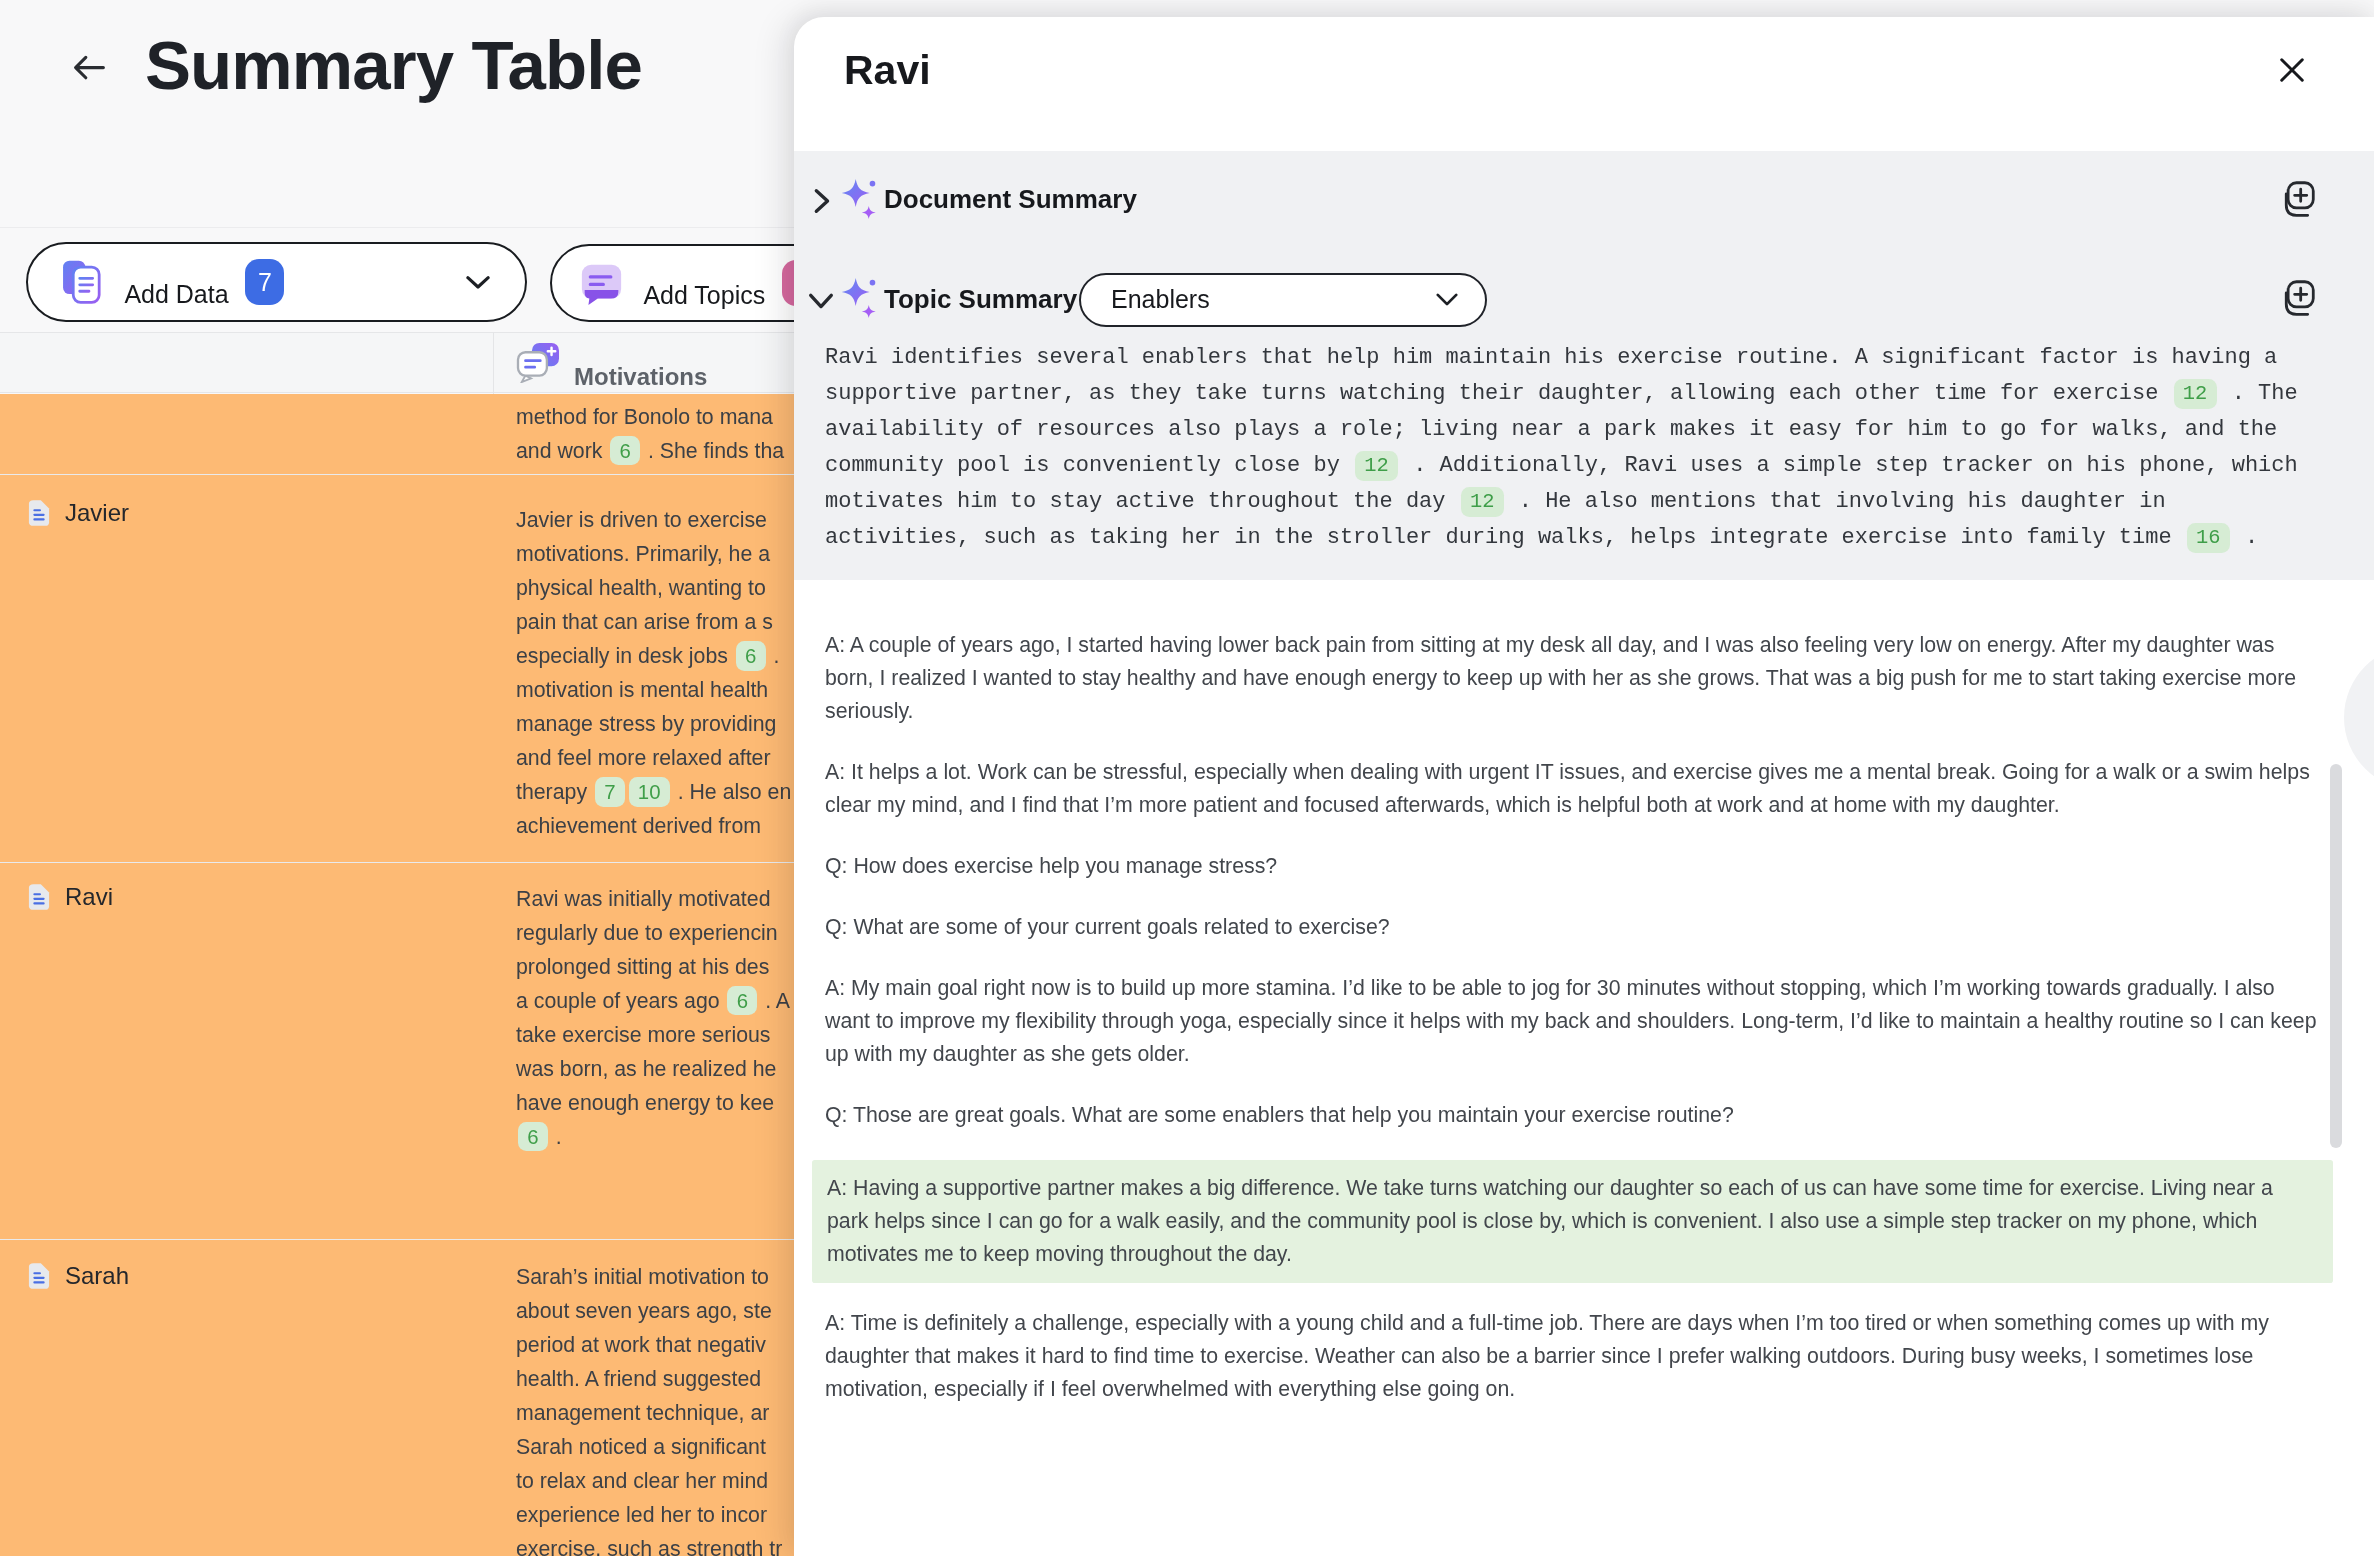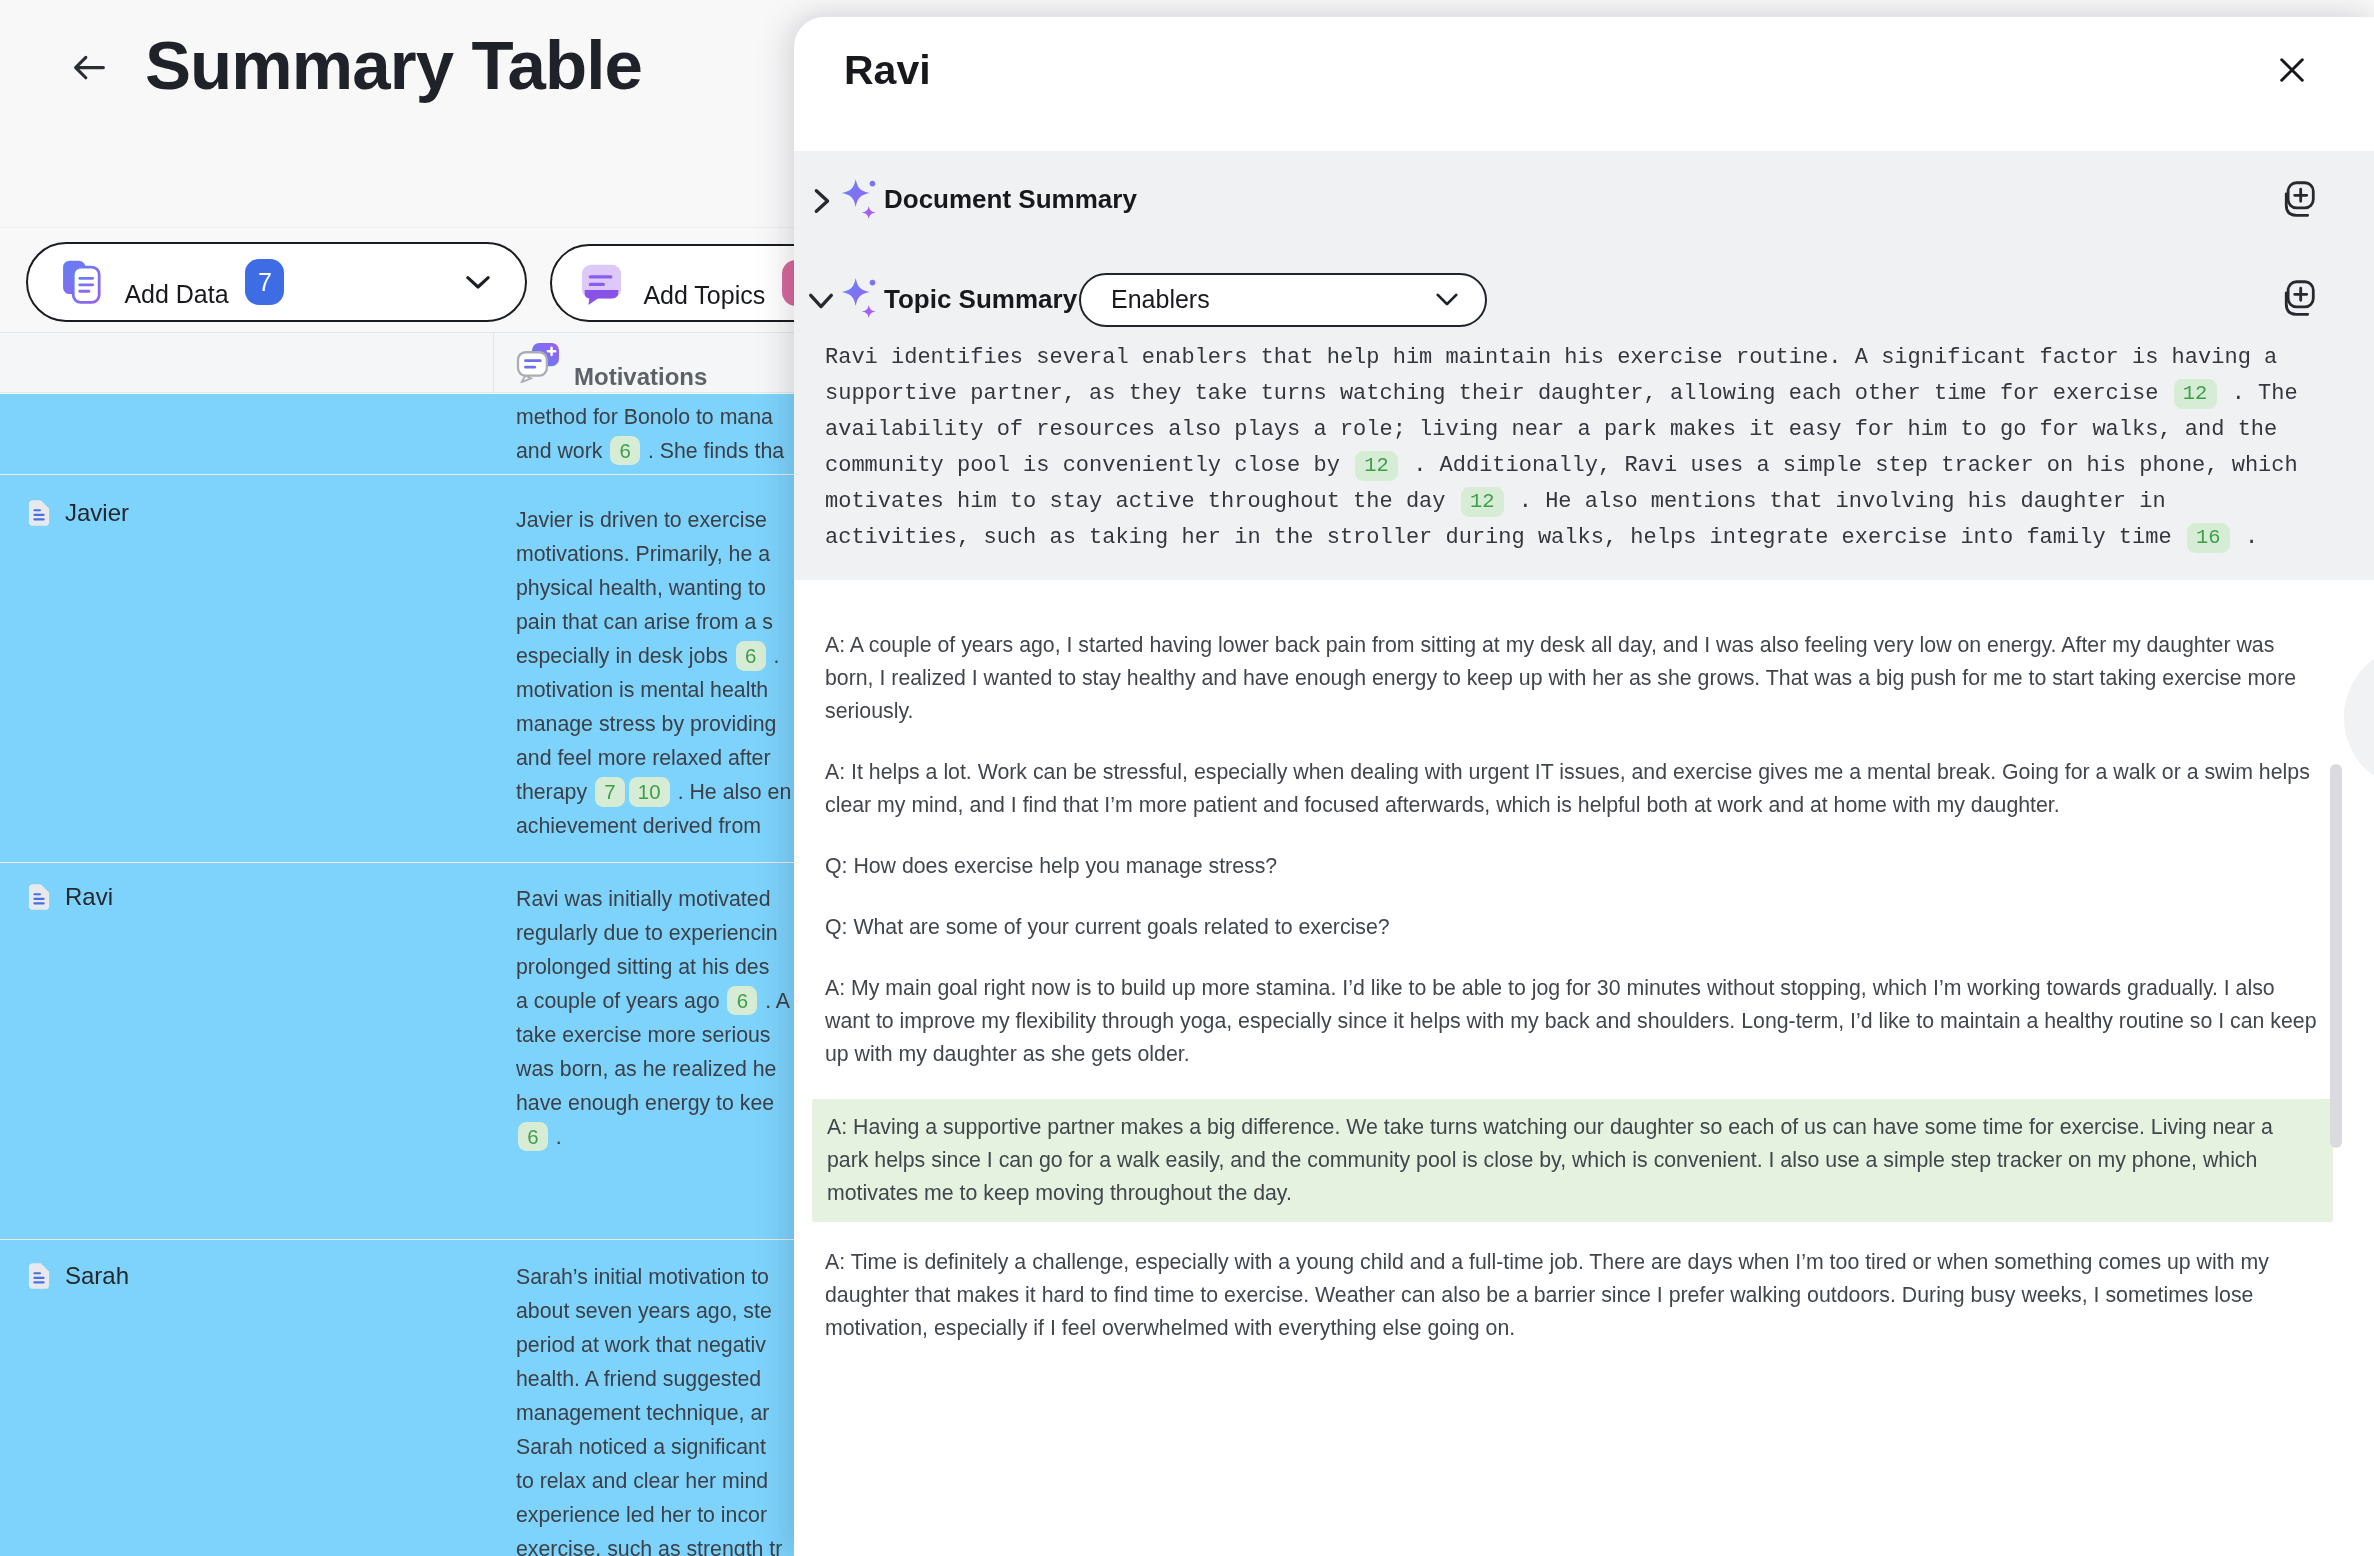--- a/index.html
+++ b/index.html
@@ -39,21 +39,21 @@
   .tbl-header {
     position:absolute; left:0; top:332px; width:794px; height:61px;
     background:#f5f6f7; border-top:0.9px solid #e5e6e8; border-bottom:0.9px solid #e5e6e8;
   }
   .tbl-header-cell2 { position:absolute; left:516px; top:0; height:100%; display:flex; align-items:center; }
   .tbl-header-cell2 .hd-ic { margin-right:13px; display:flex; }
   .col-head-label { font-size:24px; font-weight:700; color:#5d6269;margin-top:28px; }
   .col-divider { position:absolute; left:493px; top:332px; bottom:0; width:0.9px; background:#e4e5e7; }
 
   #table-rows { position:absolute; left:0; top:394px; width:794px; }
-  .t-row { position:relative; width:100%; border-bottom:0.9px solid #e9eaec; overflow:hidden; background:#7dd3fc; }
+  .t-row { position:relative; width:100%; border-bottom:0.9px solid #e9eaec; overflow:hidden; background:#fdba74; }
   .t-row:last-child { border-bottom:none; }
   .name-cell { position:absolute; left:0; top:0; width:493px; height:100%; padding-left:28px; display:flex; align-items:flex-start; }
   .doc-ic { margin-right:15px; display:flex; flex:0 0 auto; }
   .row-name { font-size:24px; color:#24272c; }
   .motiv-cell { position:absolute; left:516px; top:0; right:0; }
   .m-line { white-space:nowrap; overflow:hidden; font-size:21.3px; line-height:34px; color:#3c4046; }
 
   .cite {
     display:inline-block; background:#d6ecd4; color:#3f9e49;
     border-radius:8.3px; padding:0.9px 9.3px; font-size:20.4px; line-height:28px;
@@ -297,18 +297,19 @@
     <div class="summary-text">Ravi identifies several enablers that help him maintain his exercise routine. A significant factor is having a supportive partner, as they take turns watching their daughter, allowing each other time for exercise <span class="cite">12</span> . The availability of resources also plays a role; living near a park makes it easy for him to go for walks, and the community pool is conveniently close by <span class="cite">12</span> . Additionally, Ravi uses a simple step tracker on his phone, which motivates him to stay active throughout the day <span class="cite">12</span> . He also mentions that involving his daughter in activities, such as taking her in the stroller during walks, helps integrate exercise into family time <span class="cite">16</span> .</div>
   </div>
 
   <div class="edge-bump"></div>
   <div class="transcript">
       <div class="para">A: A couple of years ago, I started having lower back pain from sitting at my desk all day, and I was also feeling very low on energy. After my daughter was born, I realized I wanted to stay healthy and have enough energy to keep up with her as she grows. That was a big push for me to start taking exercise more seriously.</div>
       <div class="para">A: It helps a lot. Work can be stressful, especially when dealing with urgent IT issues, and exercise gives me a mental break. Going for a walk or a swim helps clear my mind, and I find that I’m more patient and focused afterwards, which is helpful both at work and at home with my daughter.</div>
       <div class="para">Q: How does exercise help you manage stress?</div>
       <div class="para">Q: What are some of your current goals related to exercise?</div>
       <div class="para">A: My main goal right now is to build up more stamina. I’d like to be able to jog for 30 minutes without stopping, which I’m working towards gradually. I also want to improve my flexibility through yoga, especially since it helps with my back and shoulders. Long-term, I’d like to maintain a healthy routine so I can keep up with my daughter as she gets older.</div>
+      <div class="para">Q: Those are great goals. What are some enablers that help you maintain your exercise routine?</div>
       <div class="para highlight">A: Having a supportive partner makes a big difference. We take turns watching our daughter so each of us can have some time for exercise. Living near a park helps since I can go for a walk easily, and the community pool is close by, which is convenient. I also use a simple step tracker on my phone, which motivates me to keep moving throughout the day.</div>
       <div class="para">A: Time is definitely a challenge, especially with a young child and a full-time job. There are days when I’m too tired or when something comes up with my daughter that makes it hard to find time to exercise. Weather can also be a barrier since I prefer walking outdoors. During busy weeks, I sometimes lose motivation, especially if I feel overwhelmed with everything else going on.</div>
     </div>
   <div class="scroll-thumb"></div>
 </div>
 
 
 </body></html>

